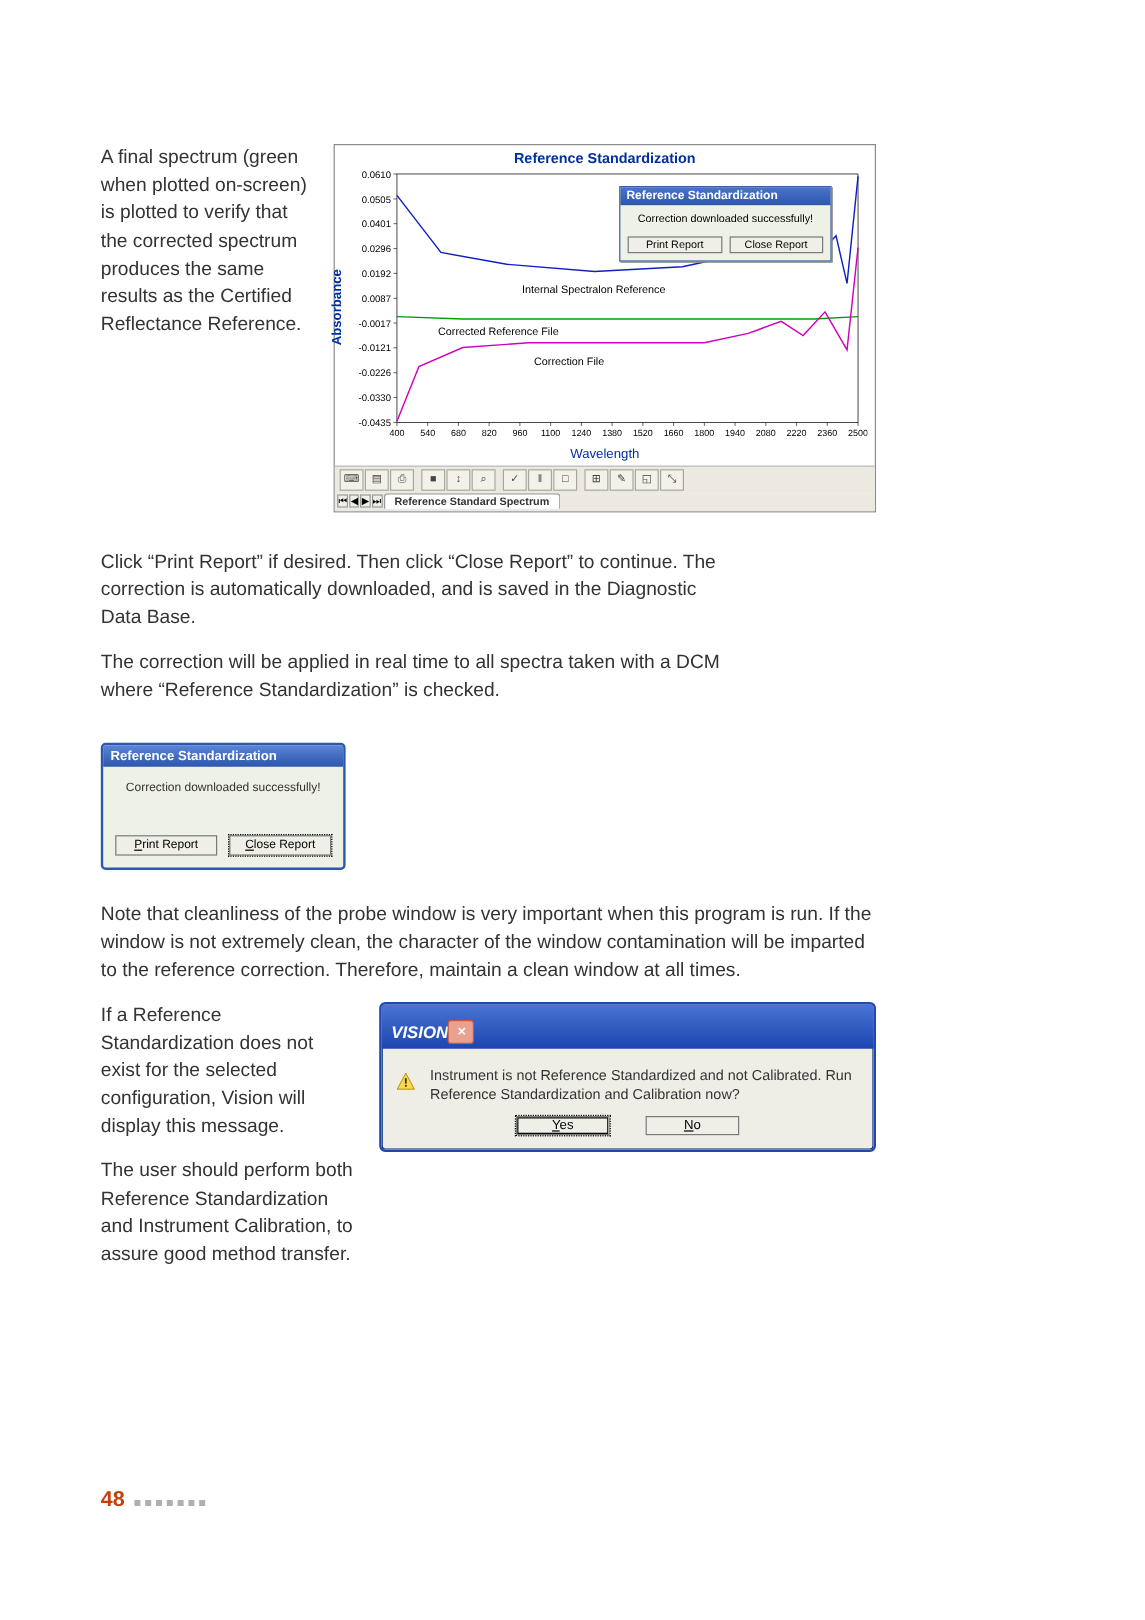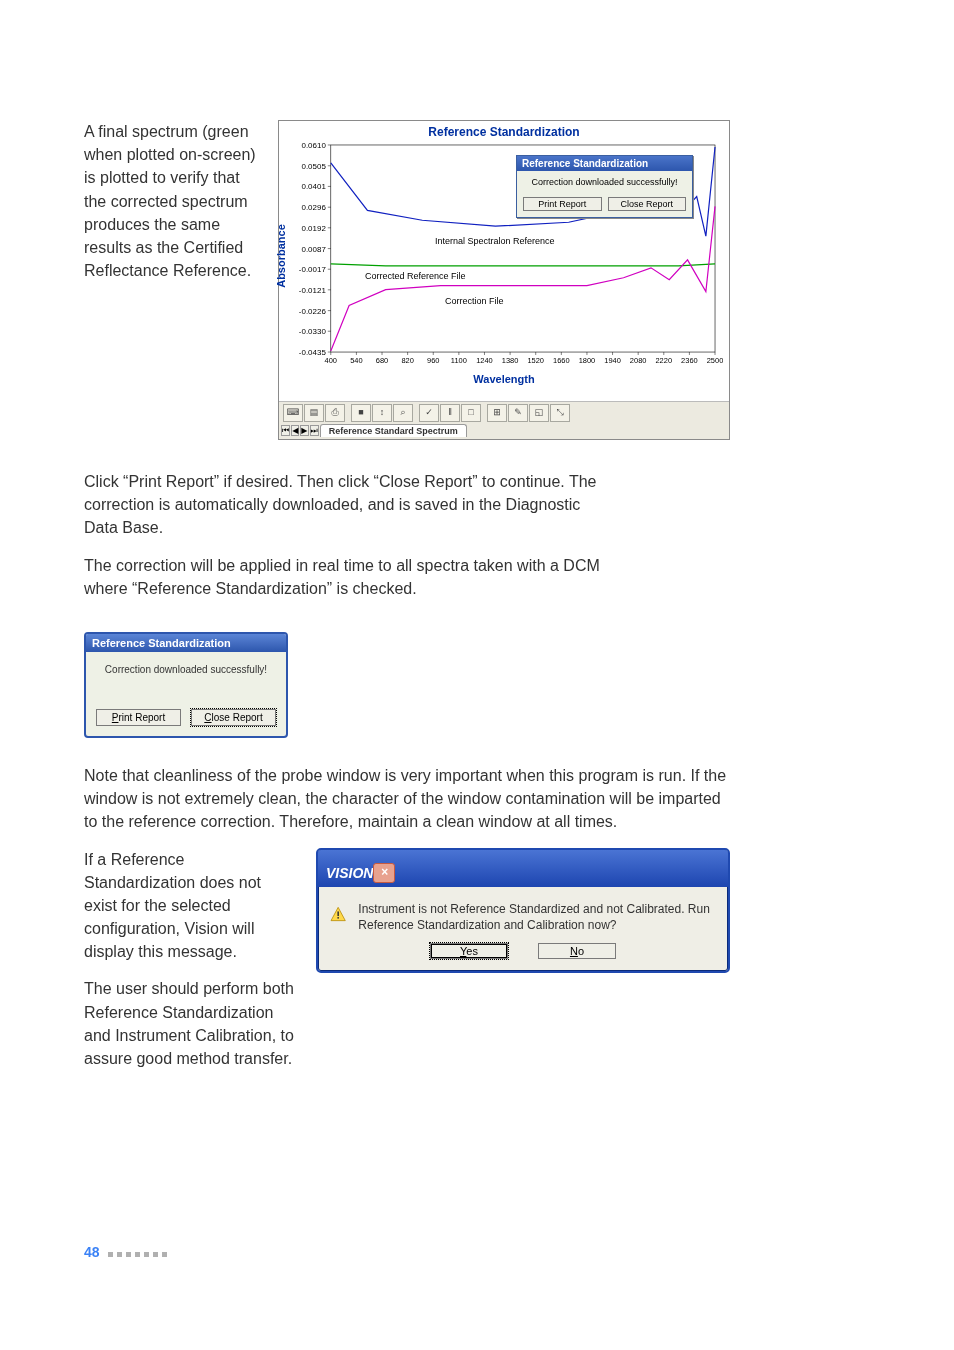--- a/index.html
+++ b/index.html
@@ -65,23 +65,23 @@
     top: 50%;
     transform: translate(-50%, -50%) rotate(-90deg);
     color: #0030a0;
     font-weight: bold;
     font-size: 11px;
     transform-origin: center;
   }
   .x-axis-label {
     text-align: center;
     color: #0030a0;
-    font-weight: bold;
+    font-weight: normal;
     font-size: 11px;
-    padding: 2px 0 16px 0;
+    padding: 2px 0 3px 0;
   }
   .chart-annot {
     position: absolute;
     font-size: 9px;
     color: #000;
     background: rgba(255,255,255,0.0);
     white-space: nowrap;
   }
   .mini-dialog {
     position: absolute;
@@ -243,22 +243,22 @@
     border:1px solid #7a7a7a;
     background:#efefe7;
     cursor:pointer;
   }
   .vision-btns button.focus { outline: 1px dotted #000; box-shadow: 0 0 0 1px #000 inset; }
 
   .page-footer {
     position:absolute;
     left:84px;
     bottom:90px;
-    font-size:14px;
-    color:#3b82f6;
+    font-size:18px;
+    color:#c2410c;
     display:flex;
     align-items:center;
     gap:8px;
   }
   .page-footer b { font-weight:bold; }
   .dots span{
     display:inline-block;width:5px;height:5px;background:#b0b0b0;margin-right:4px;
   }
   u.hot { text-decoration: underline; }
 </style>

